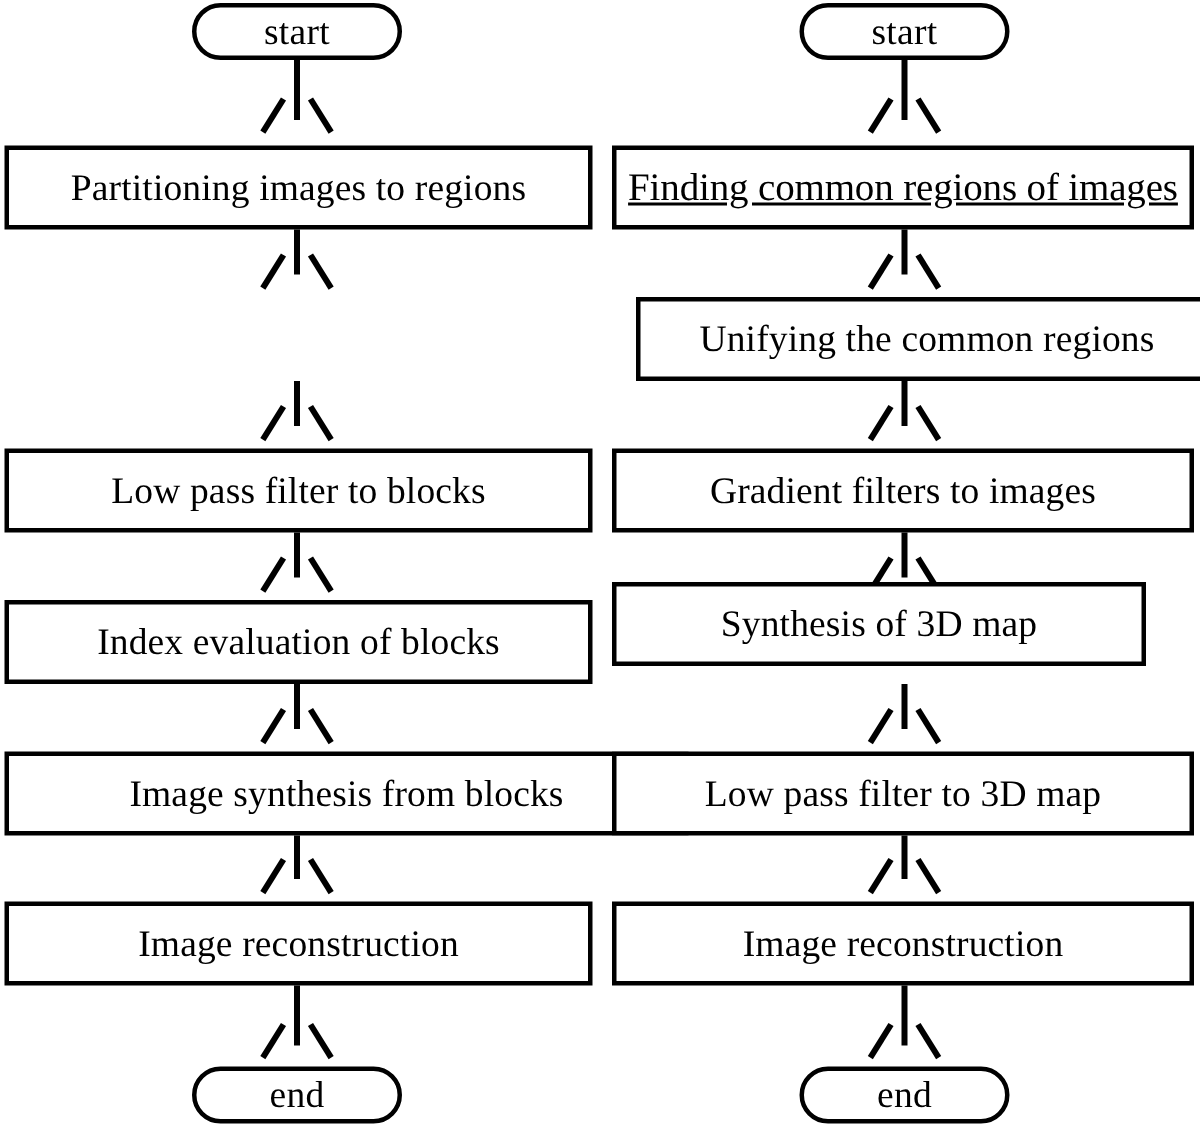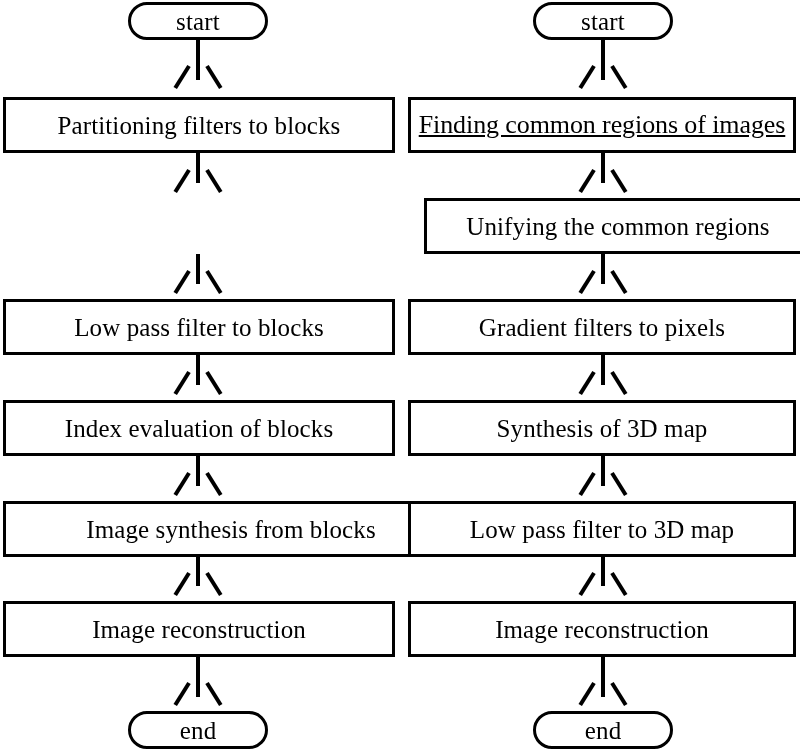--- a/index.html
+++ b/index.html
@@ -110,21 +110,21 @@
 
     <div class="connector" style="left:183px; top:40px; height:55px;">
       <div class="shaft" style="height:40px;"></div>
       <div class="head" style="top:26px;">
           <i class="barb l"></i>
           <i class="barb r"></i>
         </div>
     </div>
 
     <div class="process" style="left:3px; top:97px; width:392px;">
-      <span>Partitioning filters to blocks</span>
+      <span>Partitioning images to regions</span>
     </div>
 
     <div class="connector" style="left:183px; top:153px; height:45px;">
       <div class="shaft" style="height:30px;"></div>
       <div class="head" style="top:17px;">
           <i class="barb l"></i>
           <i class="barb r"></i>
         </div>
     </div>
 
@@ -223,32 +223,32 @@
 
     <div class="connector" style="left:188px; top:254px; height:45px;">
       <div class="shaft" style="height:30px;"></div>
       <div class="head" style="top:17px;">
           <i class="barb l"></i>
           <i class="barb r"></i>
         </div>
     </div>
 
     <div class="process" style="left:8px; top:299px; width:388px;">
-      <span>Gradient filters to pixels</span>
+      <span>Gradient filters to images</span>
     </div>
 
     <div class="connector" style="left:188px; top:355px; height:45px;">
       <div class="shaft" style="height:30px;"></div>
       <div class="head" style="top:17px;">
           <i class="barb l"></i>
           <i class="barb r"></i>
         </div>
     </div>
 
-    <div class="process" style="left:8px; top:400px; width:388px;">
+    <div class="process" style="left:8px; top:388px; width:356px;">
       <span>Synthesis of 3D map</span>
     </div>
 
     <div class="connector" style="left:188px; top:456px; height:45px;">
       <div class="shaft" style="height:30px;"></div>
       <div class="head" style="top:17px;">
           <i class="barb l"></i>
           <i class="barb r"></i>
         </div>
     </div>

